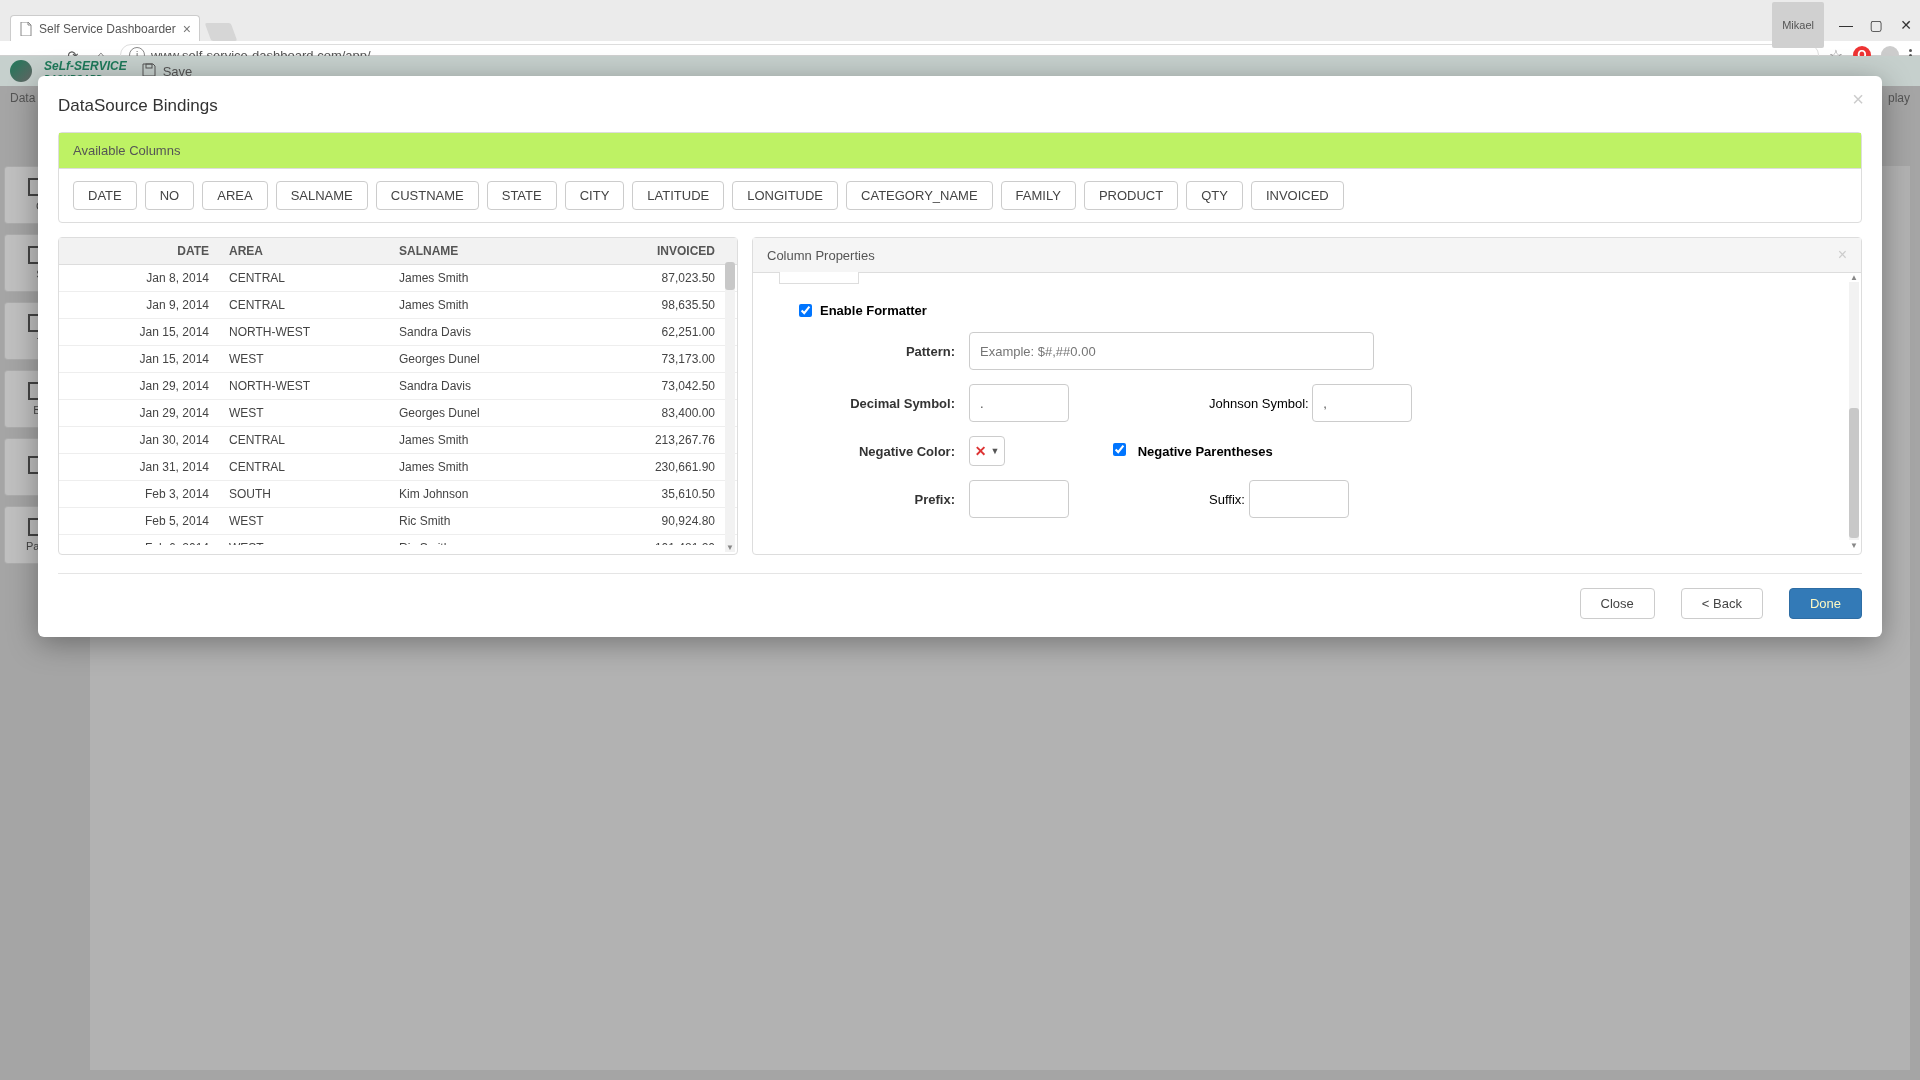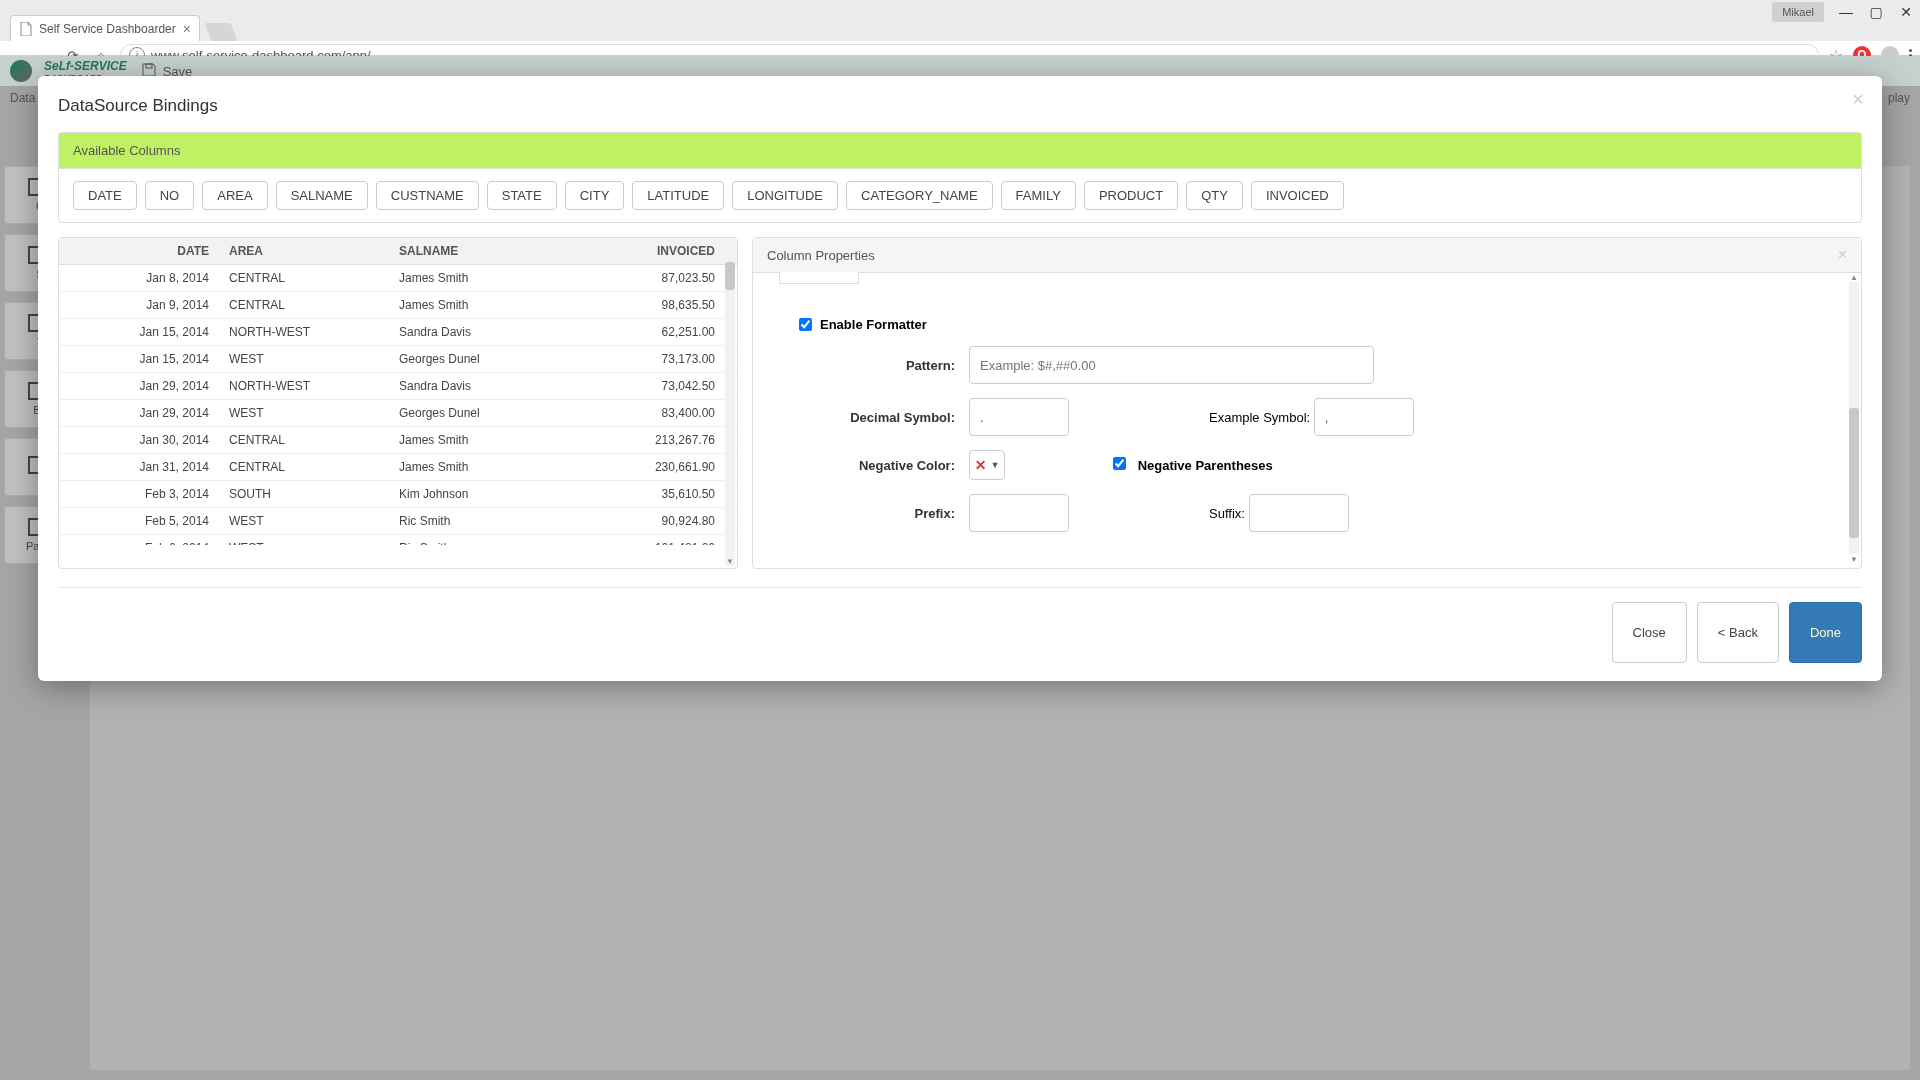--- a/index.html
+++ b/index.html
@@ -6,21 +6,21 @@
 body { font-family: Arial, Helvetica, sans-serif; font-size: 13px; background: #999; overflow: hidden; width: 1920px; height: 1080px; position: relative; }
 
 
 .browser-chrome { background: #fff; height: 56px; border-bottom: 1px solid #d0d0d0; }
 .tab-bar { height: 41px; background: #ebebeb; display: flex; align-items: flex-end; position: relative; }
 .tab { background: #fff; height: 26px; width: 190px; margin-left: 10px; border: 1px solid #ccc; border-bottom: none; border-radius: 4px 4px 0 0; display: flex; align-items: center; padding: 0 8px; font-size: 12px; color: #555; position: relative; }
 .tab .page-icon { width: 14px; height: 14px; margin-right: 6px; display:flex; align-items:center; justify-content:center;}
 .tab .close-x { margin-left: auto; color:#777; font-size:14px; }
 .newtab { width: 26px; height: 18px; background:#d6d6d6; margin-left: 8px; transform: skewX(20deg); border-radius:2px;}
 .win-controls { position:absolute; right:6px; top:2px; display:flex; gap:14px; align-items:center; }
-.win-user { background:#d0d0d0; padding:4px 10px; font-size:11px; color:#555; border-radius:2px;}
+.win-user { background:#d0d0d0; padding:17px 10px; font-size:11px; color:#555; border-radius:2px;}
 .win-btn { width:16px; height:16px; display:flex; align-items:center; justify-content:center; color:#333; font-size:14px;}
 
 .addr-bar { height: 28px; display:flex; align-items:center; padding: 0 8px; gap:10px;}
 .nav-icon { width:18px; height:18px; display:flex; align-items:center; justify-content:center; color:#555;}
 .nav-icon.disabled { color:#bbb; }
 .url-box { flex:1; height:22px; border:1px solid #ddd; border-radius:12px; display:flex; align-items:center; padding:0 8px; font-size:13px; color:#555; }
 .url-box .info-icon { width:16px; height:16px; border:1px solid #888; border-radius:50%; display:flex; align-items:center; justify-content:center; font-size:10px; margin-right:6px; color:#666;}
 .addr-right { display:flex; gap:10px; align-items:center; }
 .star { color:#888; font-size:16px;}
 .opera-o { width:18px; height:18px; border-radius:50%; background:#e33; color:#fff; display:flex; align-items:center; justify-content:center; font-weight:bold; font-size:12px;}
@@ -82,21 +82,21 @@
 .chk { margin-right:8px;}
 .neg-color-btn { width:36px; height:30px; border:1px solid #ccc; border-radius:4px; display:flex; align-items:center; justify-content:center; gap:4px; background:#fff; position:relative;}
 .neg-color-btn .x-red { color:#d33; font-weight:bold; font-size:14px;}
 .neg-caret { font-size:9px; color:#555;}
 
 .right-scroll-track { position:absolute; top:4px; right:2px; width:10px; bottom:4px; background:#f2f2f2;}
 .right-scroll-thumb { position:absolute; top:126px; width:10px; height:130px; background:#c8c8c8; border-radius:3px;}
 .right-scroll-arrow-up, .right-scroll-arrow-down { position:absolute; right:2px; width:10px; height:10px; display:flex; align-items:center; justify-content:center; color:#888; font-size:8px;}
 
 .modal-footer { border-top:1px solid #e5e5e5; margin-top:18px; padding-top:14px; display:flex; justify-content:flex-end; gap:10px;}
-.btn { border:1px solid #ccc; background:#fff; border-radius:4px; padding:22px 20px; font-size:13px; color:#444; cursor:pointer;}
+.btn { border:1px solid #ccc; background:#fff; border-radius:4px; padding:7px 20px; font-size:13px; color:#444; cursor:pointer;margin-left:16px;}
 .btn-primary { background:#337ab7; border-color:#2e6da4; color:#fef9c3;}
 
 </style>
 </head>
 <body>
 
 <div class="browser-chrome">
   <div class="tab-bar">
     <div class="tab">
       <span class="page-icon">
@@ -300,37 +300,37 @@
       </div>
 
       <div class="right-pane">
         <div class="cp-head">
           <span>Column Properties</span>
           <span class="cp-close">×</span>
         </div>
         <div class="cp-body">
           <div class="tab-stub"></div>
 
-          <div class="form-row" style="margin-top:26px;">
+          <div class="form-row" style="margin-top:12px;">
             <span style="width:20px;"></span>
             <input type="checkbox" checked="" class="chk" style="">
             <span style="font-weight:bold;">Enable Formatter</span>
           </div>
 
           <div class="form-row">
             <span class="lbl">Pattern:</span>
             <input type="text" class="inp-wide" placeholder="Example: $#,##0.00" style="">
           </div>
 
 
           <div class="form-row">
             <span class="lbl">Decimal Symbol:</span>
             <input type="text" class="inp-small" value="." style="">
             <div class="sub" style="margin-left:140px;">
-              <span class="lbl2" style="width:160px;">Example Symbol:</span>
+              <span class="lbl2" style="width:160px;">Johnson Symbol:</span>
               <input type="text" class="inp-small" value="," style="">
             </div>
           </div>
 
           <div class="form-row">
             <span class="lbl">Negative Color:</span>
             <div class="neg-color-btn">
               <span class="x-red">✕</span>
               <span class="neg-caret">▼</span>
             </div>

